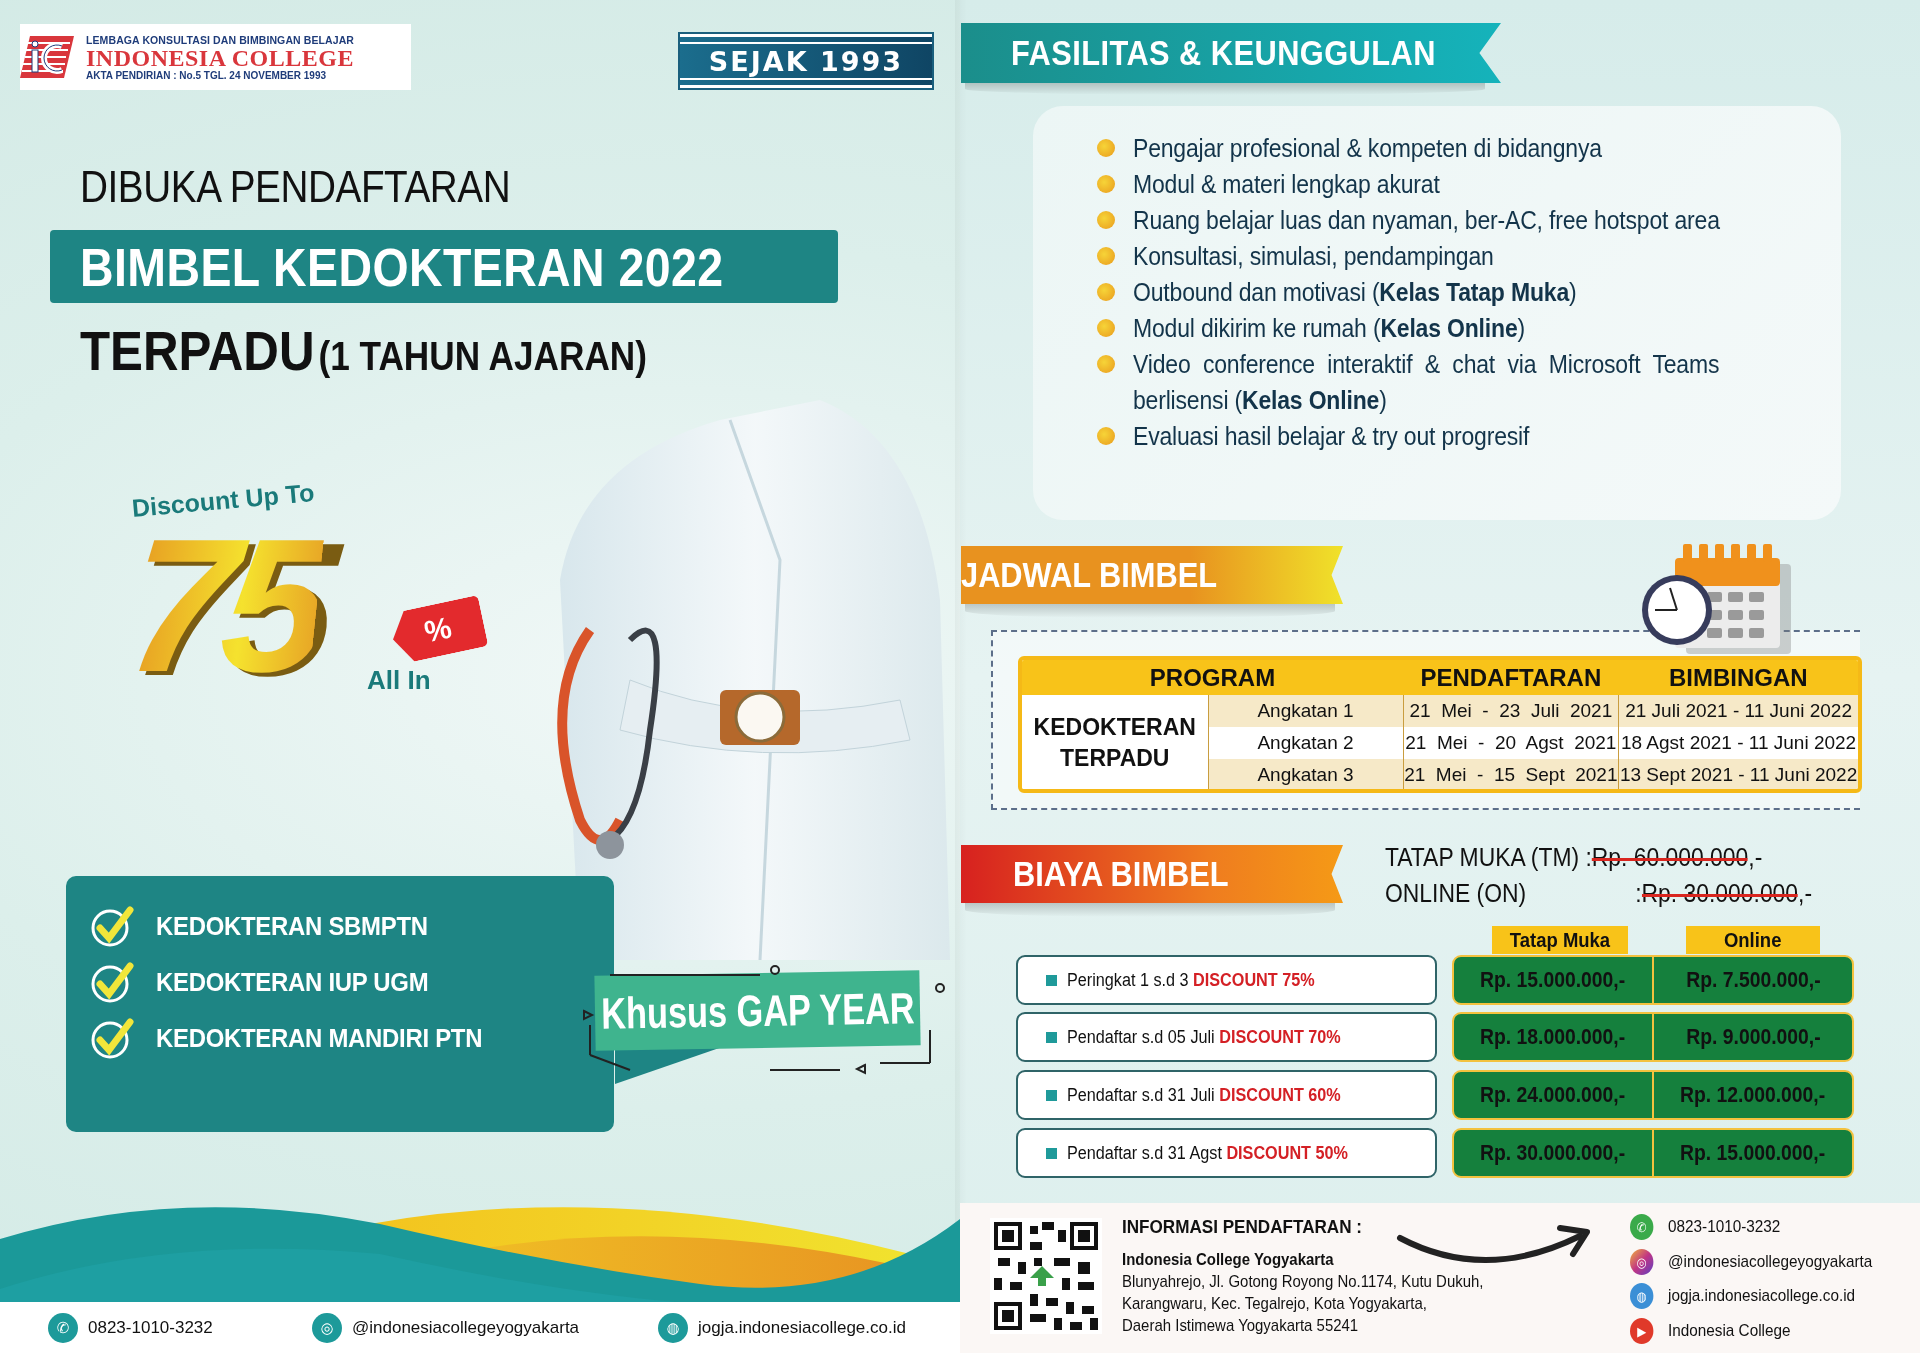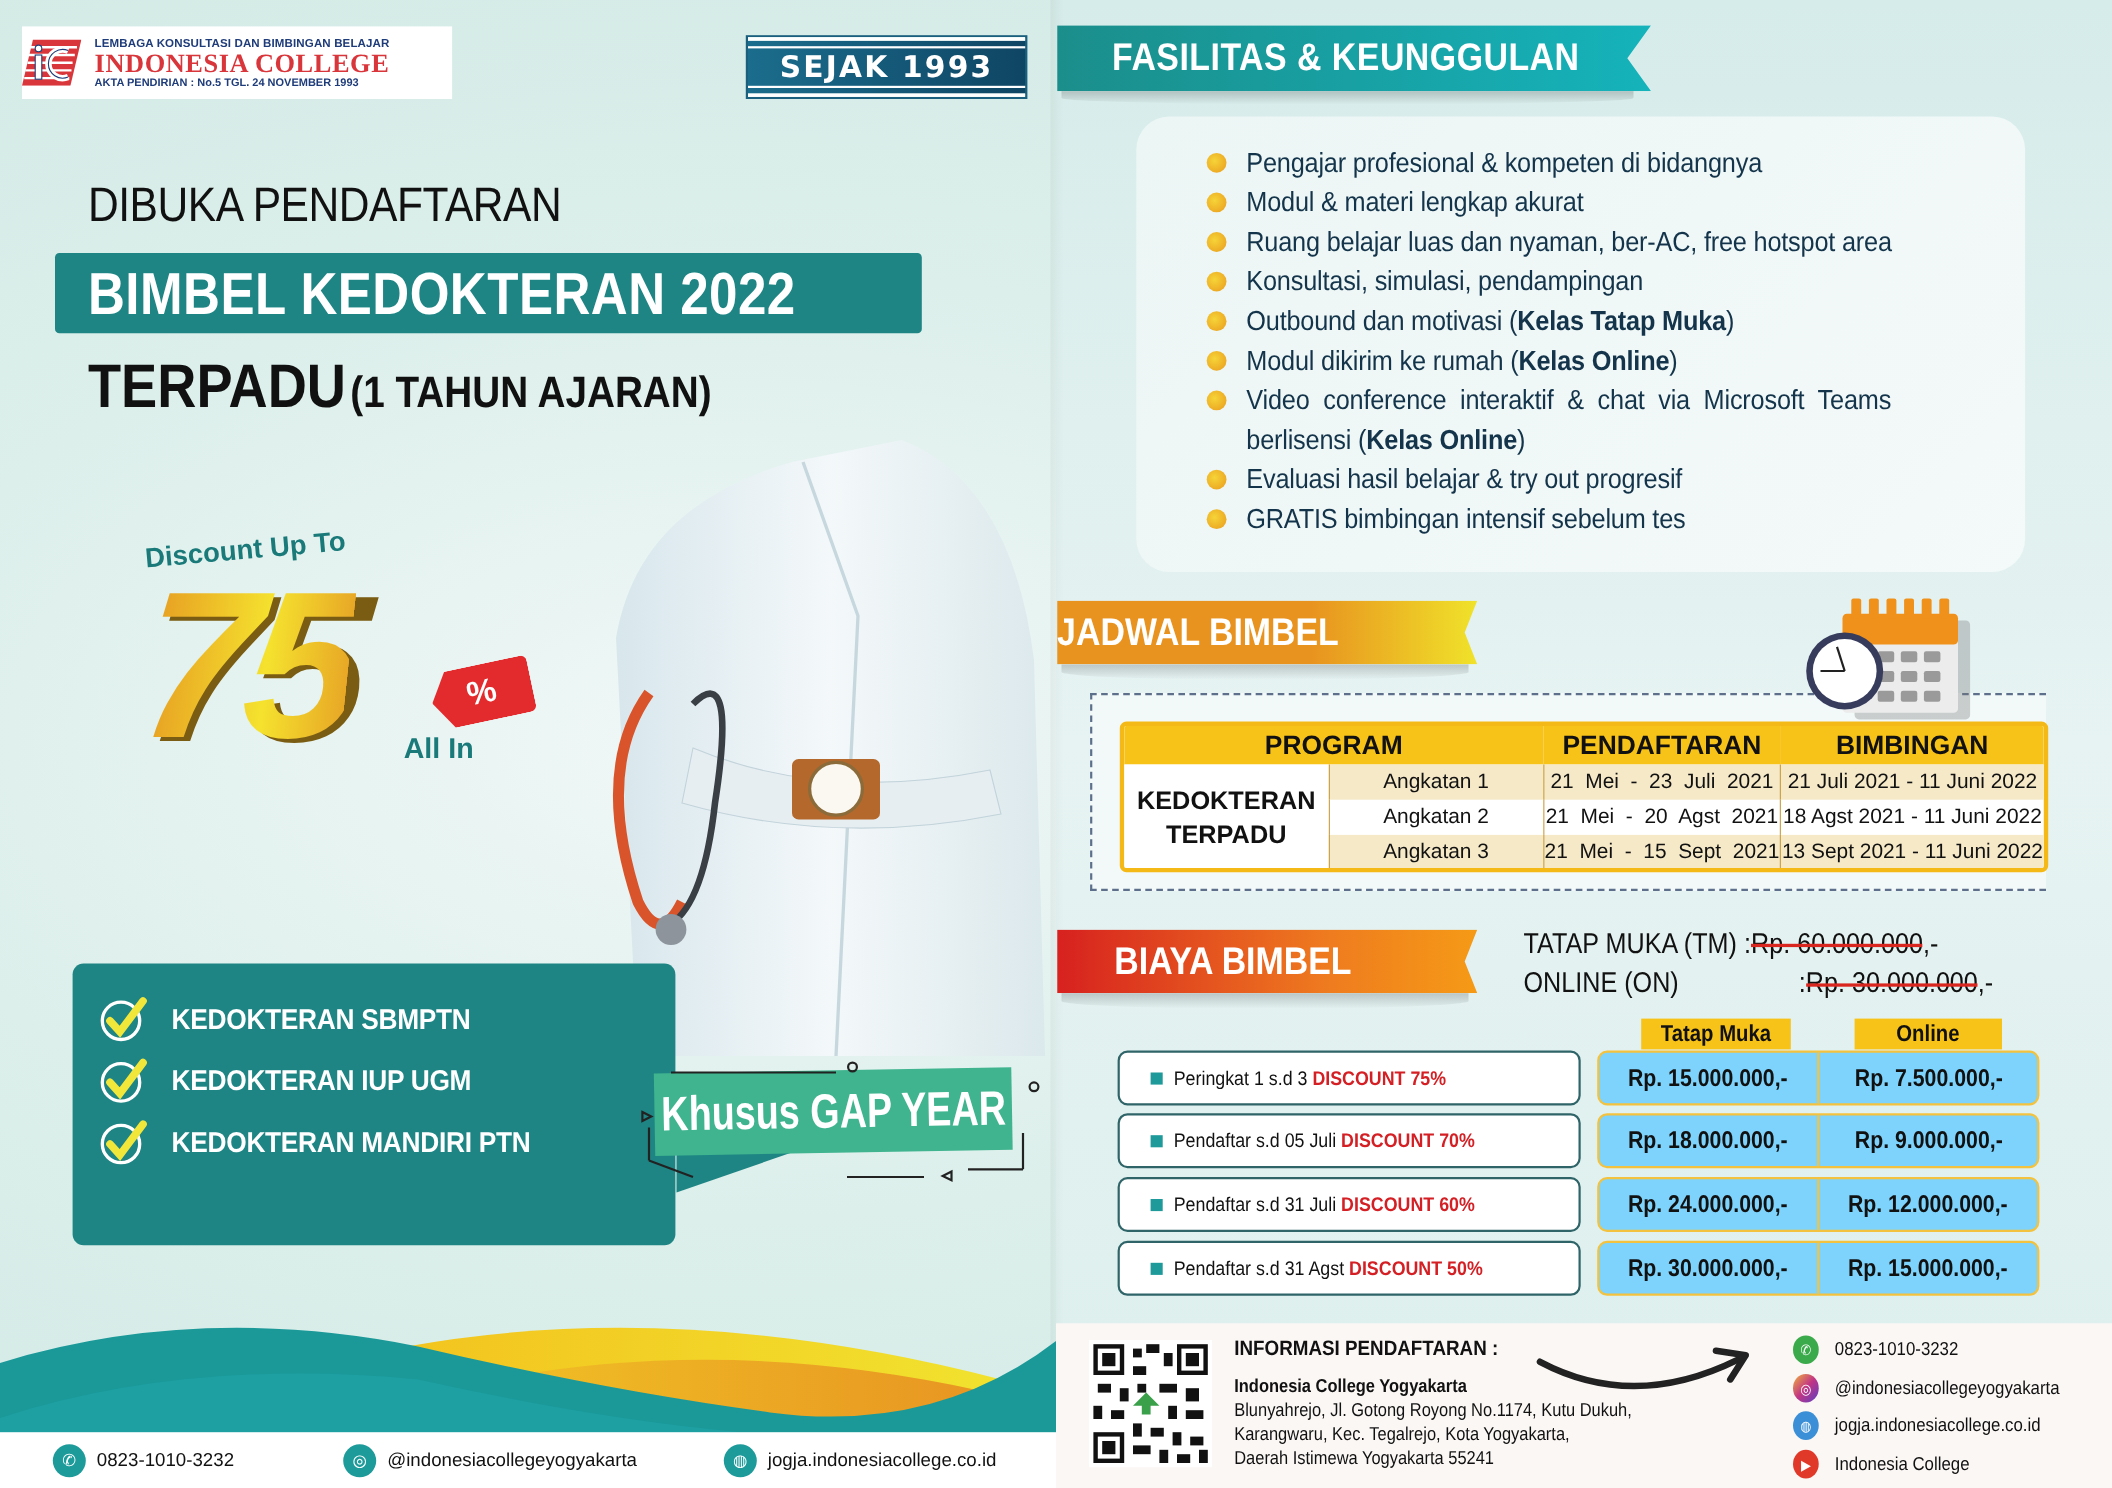--- a/index.html
+++ b/index.html
@@ -90,21 +90,21 @@
   .strike:after{content:"";position:absolute;left:0;right:8px;top:52%;height:3px;background:#d9261f}
 
   .col-h{position:absolute;top:926px;height:28px;background:#f8c319;font-weight:bold;font-size:21px;color:#111;display:flex;align-items:center;justify-content:center}
   .col-h span{transform:scaleX(0.88);white-space:nowrap}
 
   .drow{position:absolute;left:1016px;width:421px;height:50px;border:2px solid #2f6468;border-radius:9px;background:#fff;display:flex;align-items:center;padding-left:28px;font-size:18px;color:#111}
   .drow .sq{width:11px;height:11px;background:#1f9a9a;margin-right:10px;flex:none}
   .drow .lbl{transform:scaleX(0.9);transform-origin:left;white-space:nowrap}
   .drow .red{color:#d42025;font-weight:bold}
 
-  .prow{position:absolute;left:1452px;width:402px;height:50px;border:2px solid #f3c23f;border-radius:9px;background:#7dd3fc;display:flex;font-size:22px;font-weight:bold;color:#111}
+  .prow{position:absolute;left:1452px;width:402px;height:50px;border:2px solid #f3c23f;border-radius:9px;background:#15803d;display:flex;font-size:22px;font-weight:bold;color:#111}
   .prow div{flex:1;display:flex;align-items:center;justify-content:center}
   .prow div span{transform:scaleX(0.88);white-space:nowrap}
   .prow .c1{border-right:2px solid #f3c23f}
 
   .info{left:960px;top:1203px;width:960px;height:150px;background:#fbf7f5}
   .qr{left:990px;top:1218px;width:112px;height:116px}
   .info-title{left:1122px;top:1216px;font-size:19px;font-weight:bold;color:#111;transform:scaleX(0.9);transform-origin:left;white-space:nowrap}
   .info-org{left:1122px;top:1250px;font-size:17px;font-weight:bold;color:#111;transform:scaleX(0.88);transform-origin:left;white-space:nowrap}
   .info-addr{left:1122px;top:1271px;font-size:17px;color:#111;line-height:22px;transform:scaleX(0.88);transform-origin:left;white-space:nowrap}
   .arrow{left:1395px;top:1218px;width:200px;height:60px}
@@ -289,24 +289,20 @@
       <span class="dot"></span>
       <span class="txt" style="white-space:pre"><span>Video  conference  interaktif  &amp;  chat  via  Microsoft  Teams</span></span>
     </div>
   <div class="fac-item">
       <span class="dot" style="visibility:hidden"></span>
       <span class="txt"><span>berlisensi (</span><b>Kelas Online</b><span>)</span></span>
     </div>
   <div class="fac-item">
       <span class="dot"></span>
       <span class="txt"><span>Evaluasi hasil belajar &amp; try out progresif</span></span>
-    </div>
-  <div class="fac-item">
-      <span class="dot"></span>
-      <span class="txt"><span>GRATIS bimbingan intensif sebelum tes</span></span>
     </div>
 </div>
 
 <div class="abs rib-orange">
     <span>JADWAL BIMBEL</span>
   </div>
 <div class="abs rib-shadow2"></div>
 
 <div class="abs sched-frame"></div>
 

